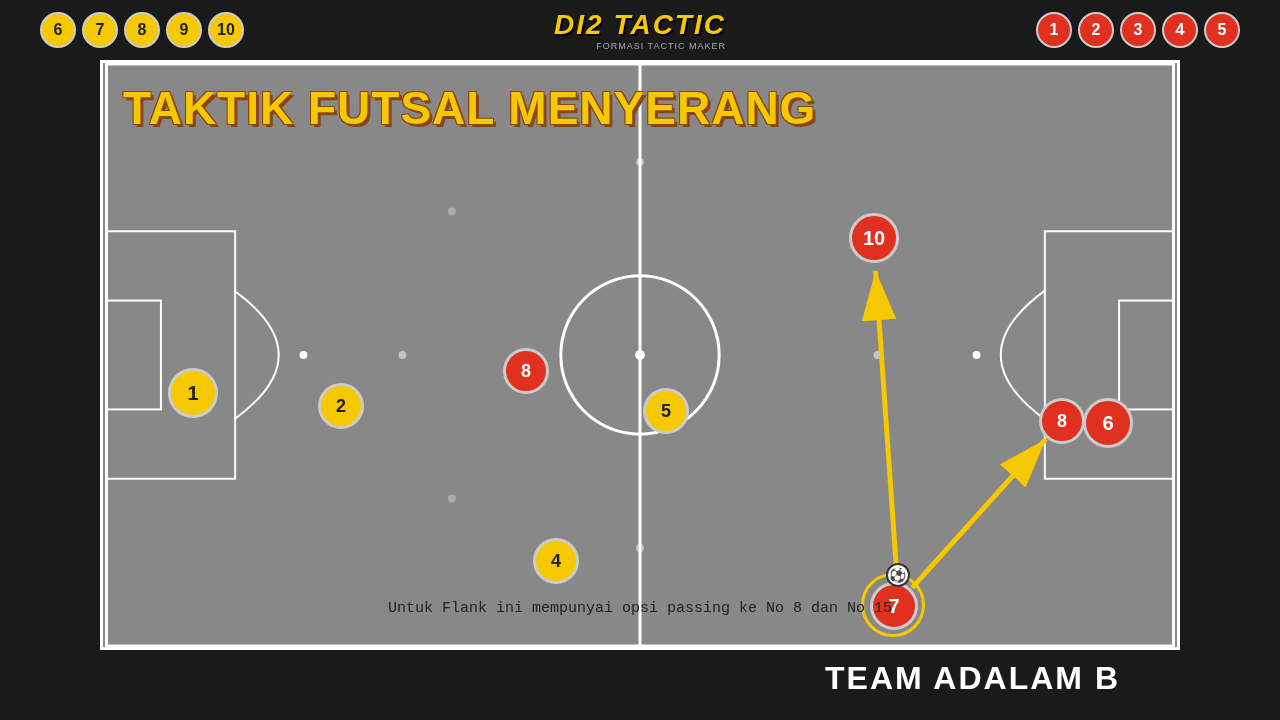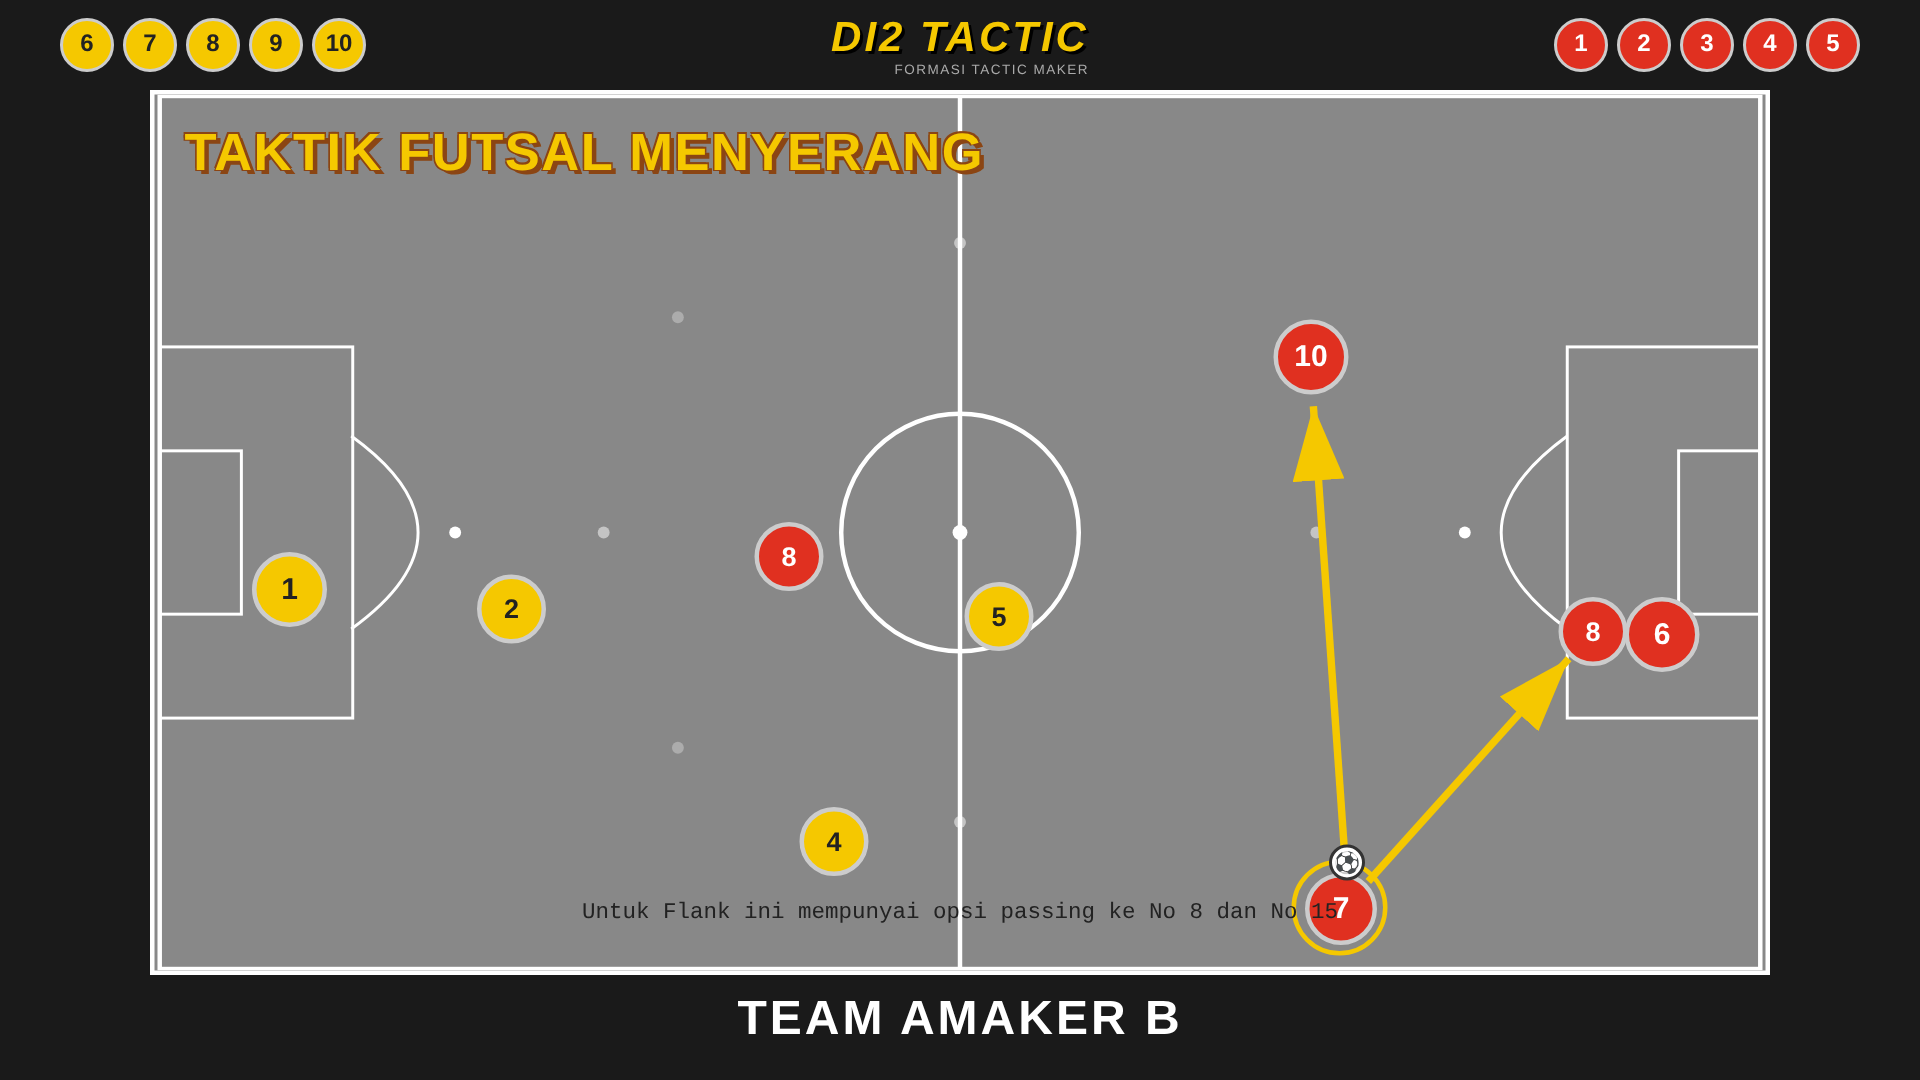--- a/index.html
+++ b/index.html
@@ -120,21 +120,21 @@
 
     
     .title-overlay {
       position: absolute;
       top: 20px;
       left: 20px;
       z-index: 10;
     }
 
     .title-line1, .title-line2 {
-      font-size: 35px;
+      font-size: 46px;
       font-weight: 900;
       color: #f5c800;
       text-shadow: 3px 3px 0 #8B4513, -1px -1px 0 #8B4513, 1px -1px 0 #8B4513, -1px 1px 0 #8B4513;
       letter-spacing: 1px;
       line-height: 1.1;
       font-family: Impact, Arial Black, sans-serif;
     }
 
     
     .player {
@@ -215,21 +215,21 @@
       font-size: 15px;
       font-family: 'Courier New', monospace;
       white-space: nowrap;
       z-index: 10;
     }
 
     
     .team-labels {
       width: 1080px;
       display: flex;
-      justify-content: center;
+      justify-content: flex-end;
       padding: 10px 60px;
     }
 
     .team-label {
       font-size: 32px;
       font-weight: 900;
       color: #fff;
       letter-spacing: 2px;
       font-family: Impact, Arial Black, sans-serif;
     }
@@ -362,15 +362,15 @@
 
       <div class="ball" style="left: 783px; top: 500px;">⚽</div>
 
       <div class="desc-text">Untuk Flank ini mempunyai opsi passing ke No 8 dan No 15</div>
 
     </div>
   </div>
 
   <div class="team-labels">
     <div class="team-label">TEAM A</div>
-    <div class="team-label">MAKER B</div>
+    <div class="team-label">DALAM B</div>
   </div>
 </div>
 
 </body></html>

